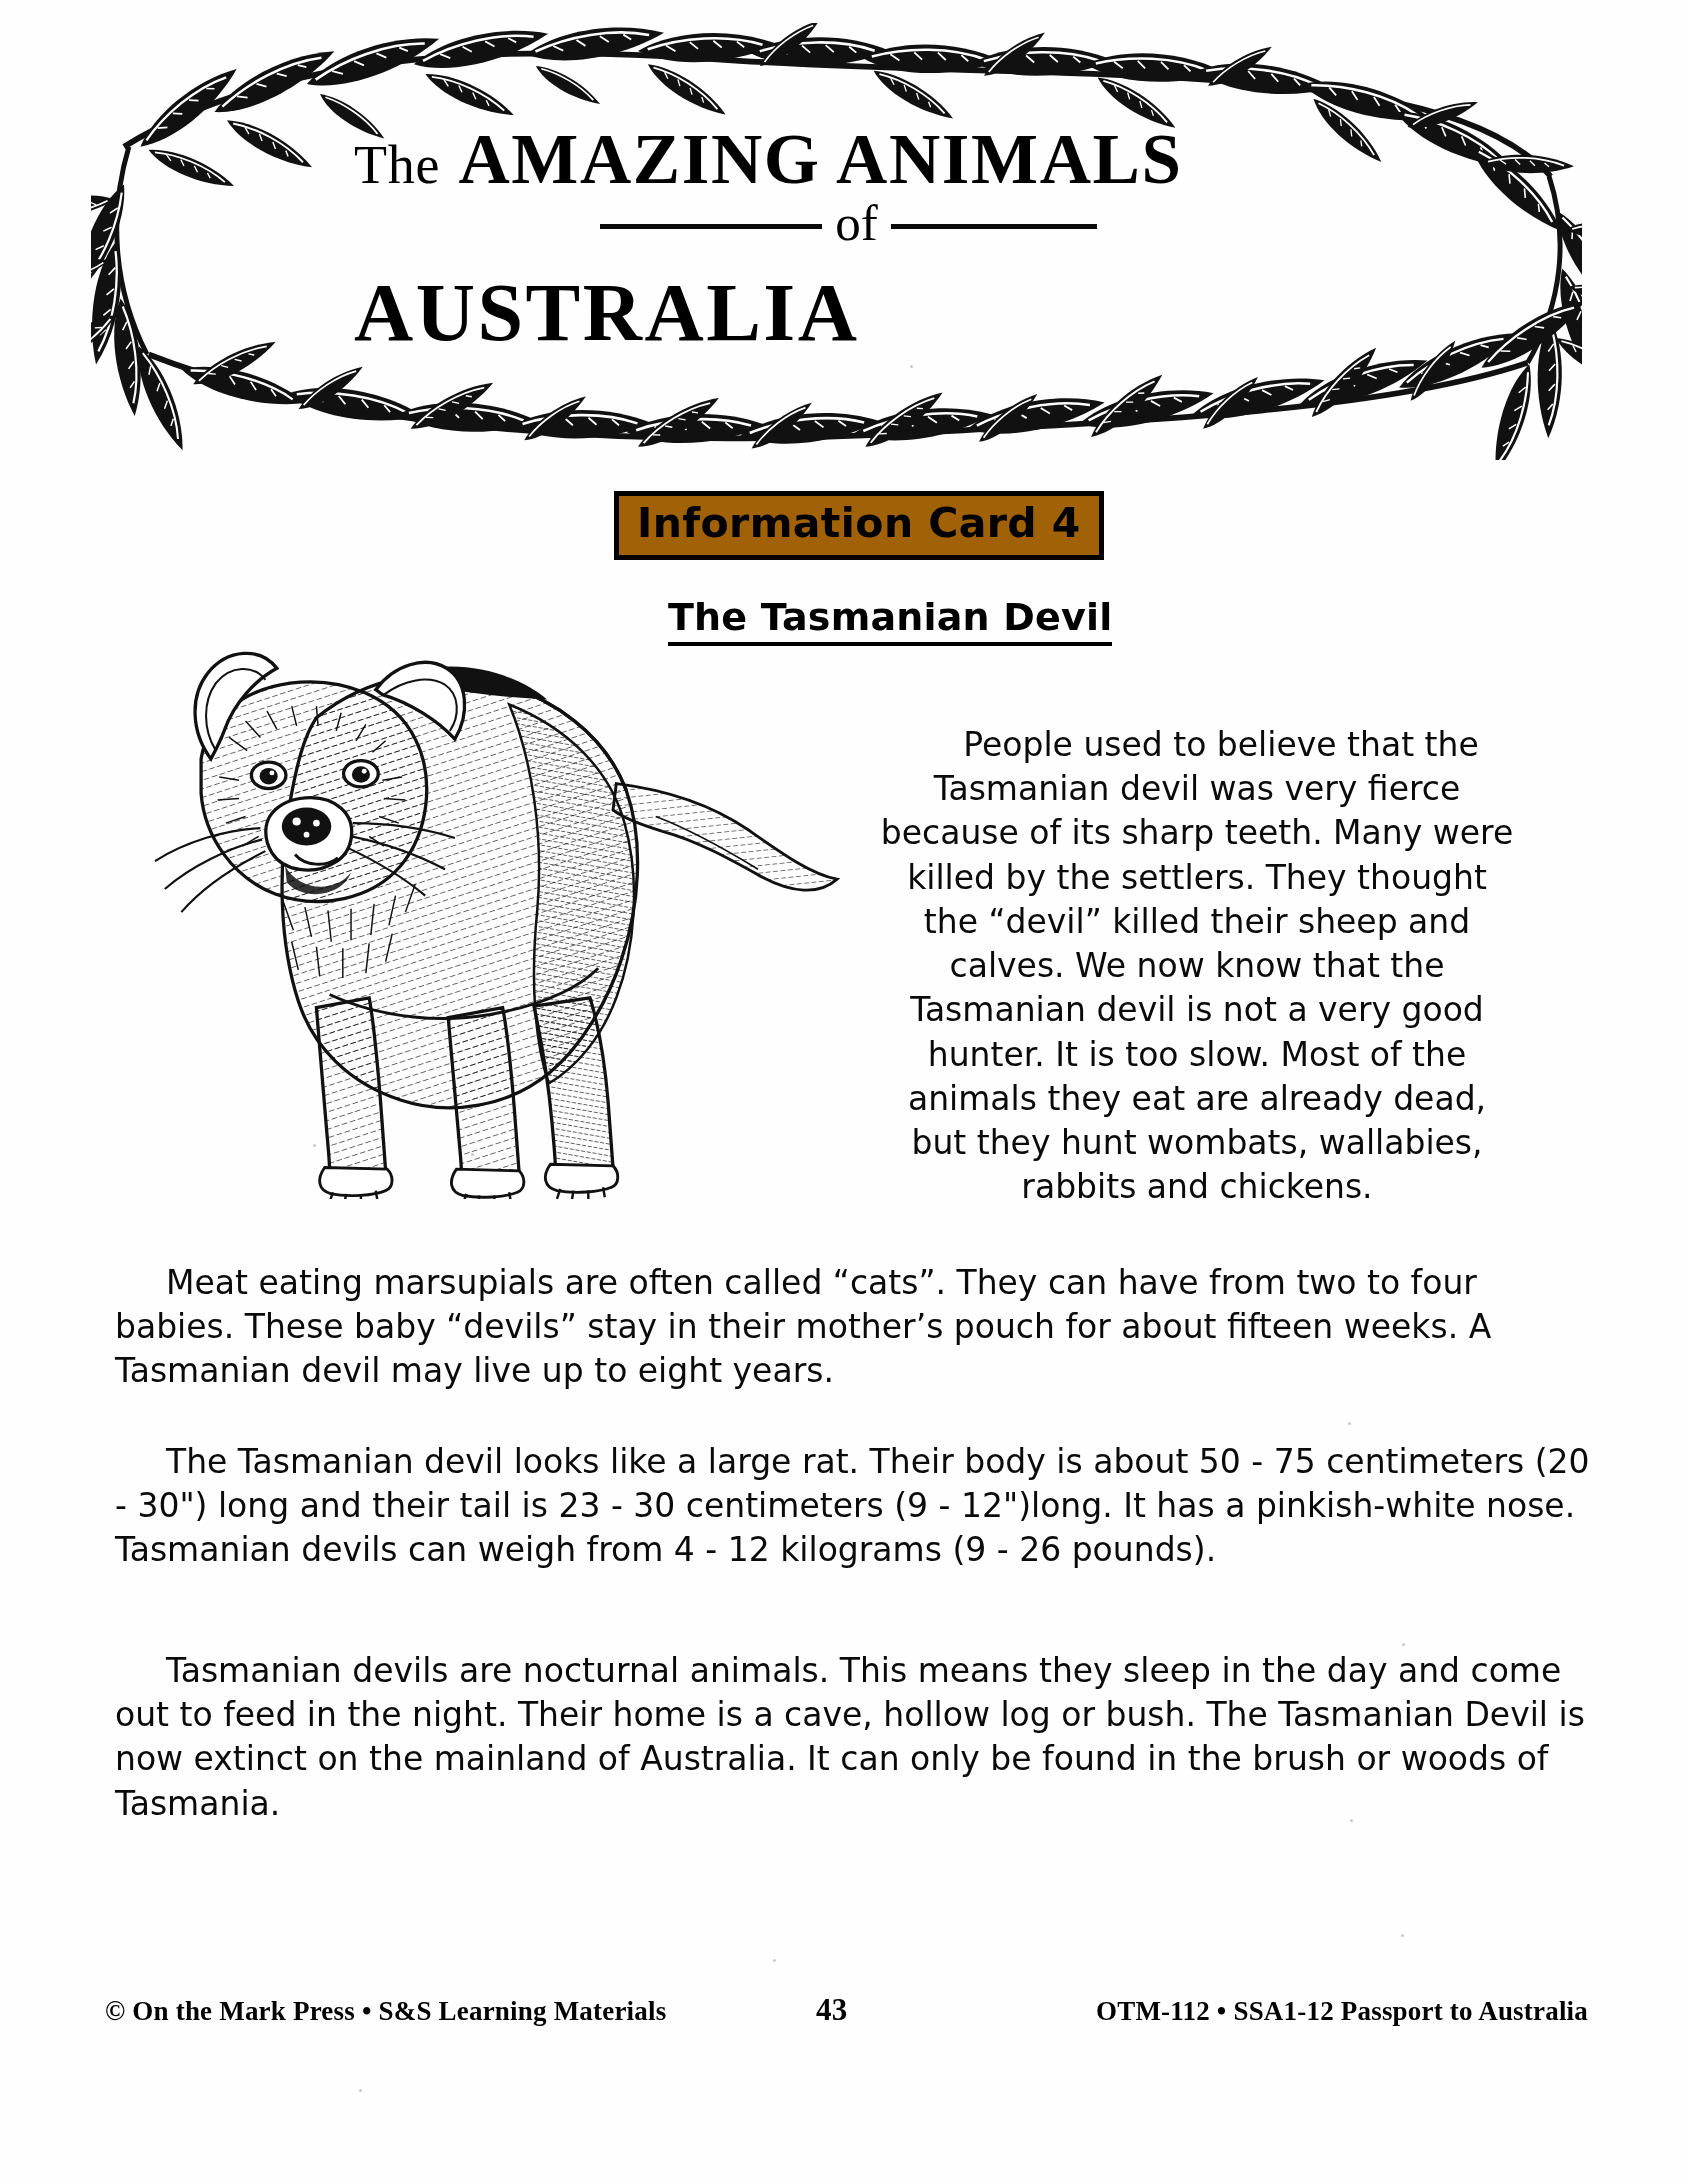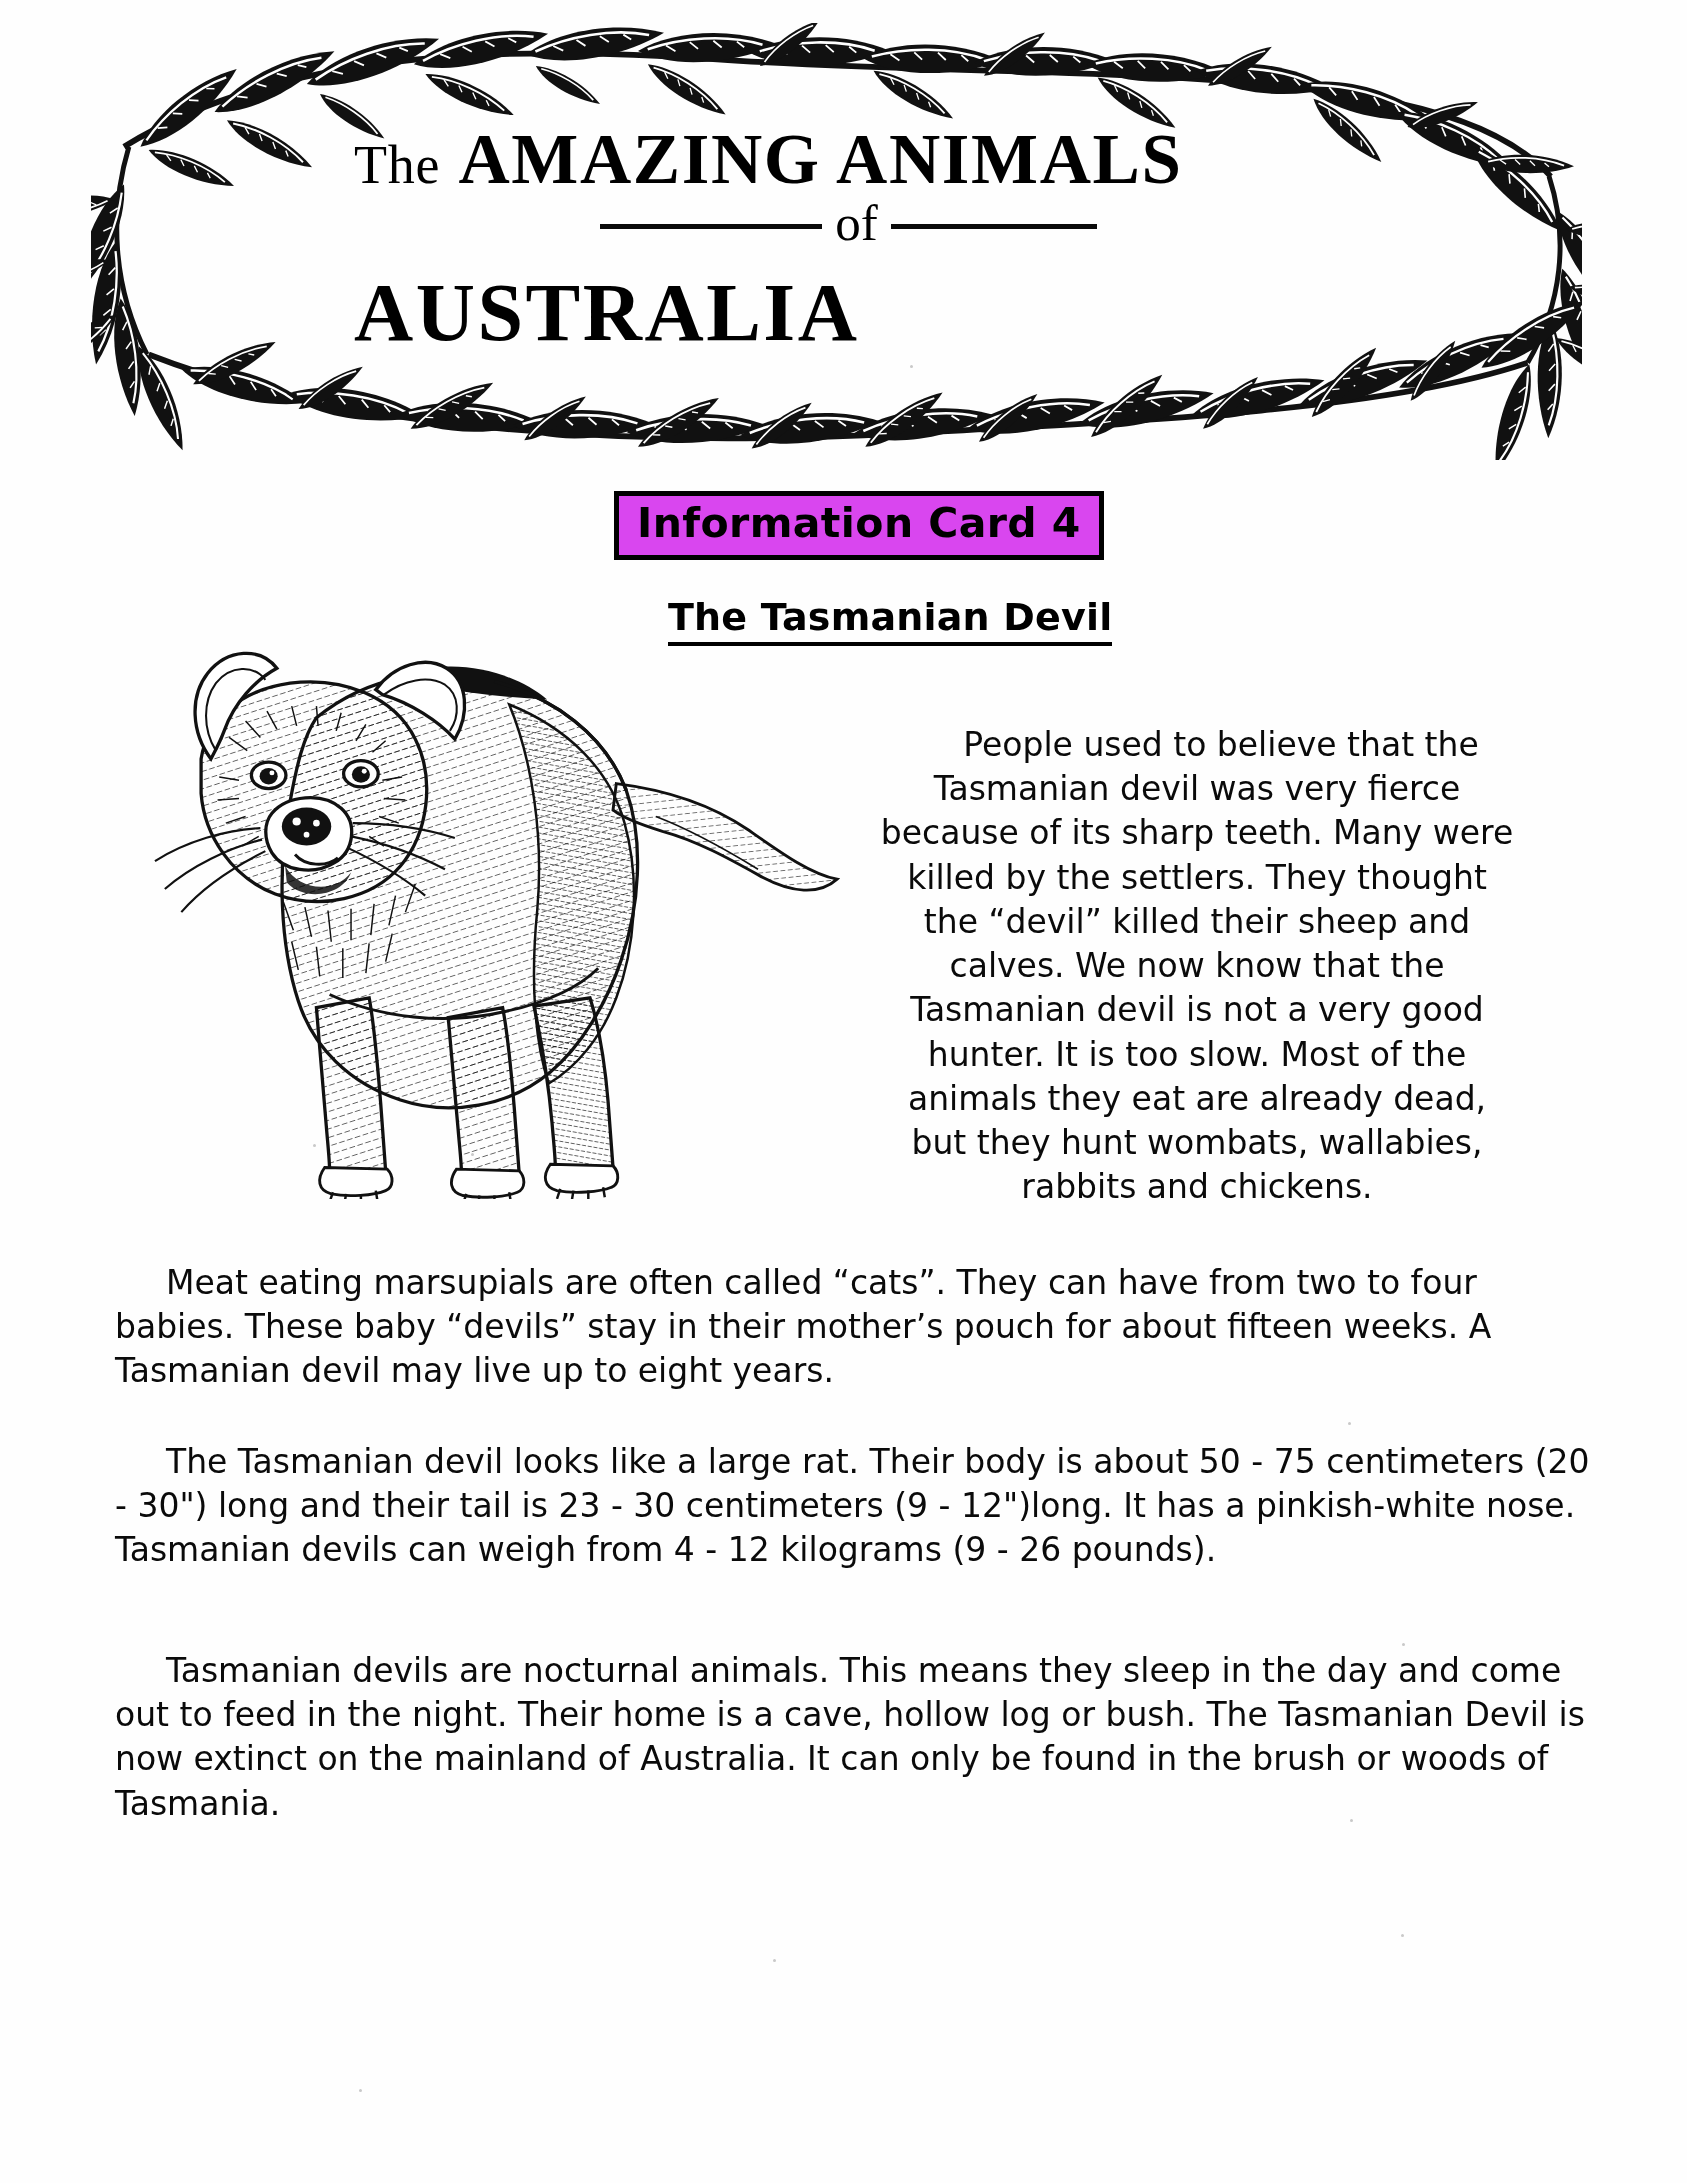--- a/index.html
+++ b/index.html
@@ -85,21 +85,21 @@
     font-family: Liberation Serif, serif;
   }
 
   
   .card-box {
     position: absolute;
     left: 614px;
     top: 491px;
     border: 5.8px solid #000;
     padding: 5px 18px 8.2px 18px;
-    background: #d946ef;
+    background: #a16207;
   }
   .card-box-label {
     font-family: "DejaVu Sans", sans-serif;
     font-weight: bold;
     font-size: 41px;
     letter-spacing: 0.4px;
     line-height: 1.12;
     white-space: nowrap;
   }
 
@@ -428,20 +428,25 @@
 
       <path d="M452,112 C524,132 586,176 612,244" stroke="#111" stroke-width="4" fill="none"></path>
     </svg>
   </div>
 
   <p class="bodytext col-para">People used to believe that the Tasmanian devil was very fierce because of its sharp teeth. Many were killed by the settlers. They thought the “devil” killed their sheep and calves. We now know that the Tasmanian devil is not a very good hunter. It is too slow. Most of the animals they eat are already dead, but they hunt wombats, wallabies, rabbits and chickens.</p>
   <p class="bodytext para-2">Meat eating marsupials are often called “cats”. They can have from two to four babies. These baby “devils” stay in their mother’s pouch for about fifteen weeks. A Tasmanian devil may live up to eight years.</p>
   <p class="bodytext para-3">The Tasmanian devil looks like a large rat. Their body is about 50 - 75 centimeters (20 - 30") long and their tail is 23 - 30 centimeters (9 - 12")long. It has a pinkish-white nose. Tasmanian devils can weigh from 4 - 12 kilograms (9 - 26 pounds).</p>
   <p class="bodytext para-4">Tasmanian devils are nocturnal animals. This means they sleep in the day and come out to feed in the night. Their home is a cave, hollow log or bush. The Tasmanian Devil is now extinct on the mainland of Australia. It can only be found in the brush or woods of Tasmania.</p>
 
+  <div class="footer">
+    <span class="footer-left">© On the Mark Press • S&amp;S Learning Materials</span>
+    <span class="footer-mid">43</span>
+    <span class="footer-right">OTM-112 • SSA1-12 Passport to Australia</span>
+  </div>
 
   <div class="speck" style="left:910px; top:365px;"></div>
   <div class="speck" style="left:313px;  top:1144px;"></div>
   <div class="speck" style="left:471px;  top:1153px;"></div>
   <div class="speck" style="left:1348px; top:1422px;"></div>
   <div class="speck" style="left:1402px; top:1643px;"></div>
   <div class="speck" style="left:1350px; top:1819px;"></div>
   <div class="speck" style="left:1401px; top:1934px;"></div>
   <div class="speck" style="left:773px;  top:1959px;"></div>
   <div class="speck" style="left:359px;  top:2089px;"></div>

